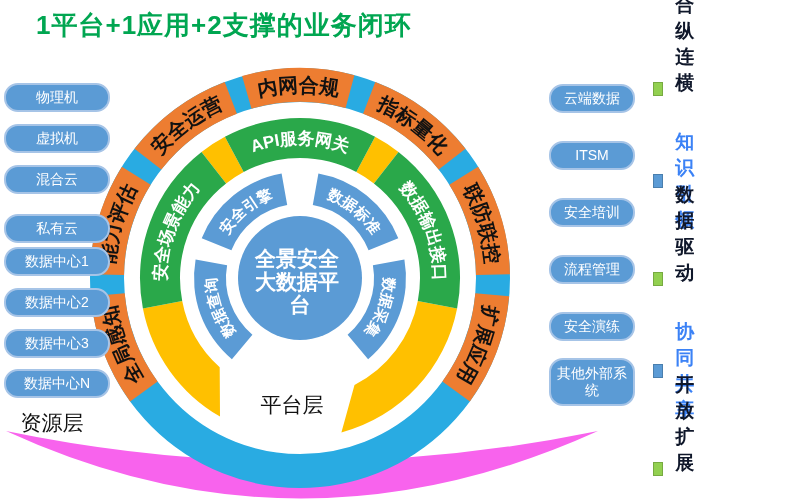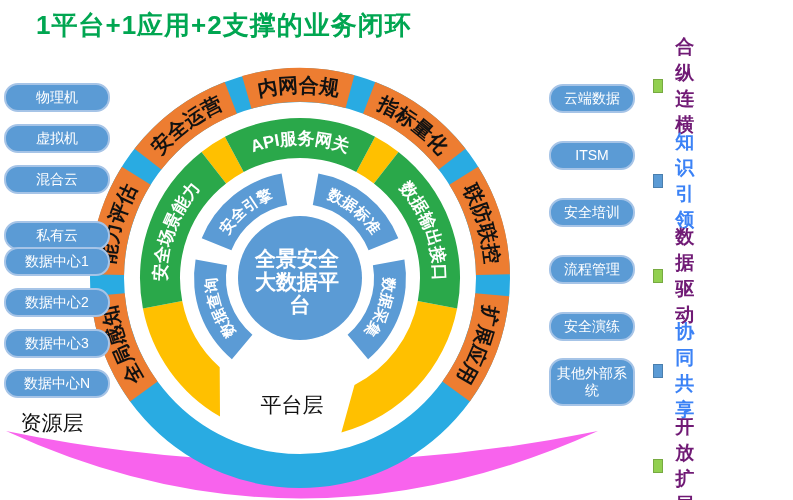--- a/index.html
+++ b/index.html
@@ -10,21 +10,21 @@
   #diagram{position:absolute;left:0;top:0;}
   .node{position:absolute;background:#5B9BD5;border:2px solid #A6C4E7;border-radius:14px;
         color:#fff;font-size:14px;display:flex;align-items:center;justify-content:center;
         text-align:center;line-height:1.25;box-sizing:border-box;padding:0 6px;}
   .left-node{left:4px;width:106px;height:29px;}
   .right-node{left:517px;width:86px;height:29px;margin-left:32px;}
   .legend-item{position:absolute;left:653px;display:flex;align-items:center;
                font-weight:bold;font-size:19px;height:20px;}
   .swatch{width:21px;height:14px;margin-right:12px;border:1px solid rgba(0,0,0,0.18);
           box-sizing:border-box;}
-  .lg{color:#701a75;} .lg .swatch{background:#92D050;}
+  .lg{color:#0f172a;align-items:flex-end;} .lg .swatch{background:#92D050;}
   .lb{color:#3b82f6;font-family:Liberation Mono, monospace;} .lb .swatch{background:#5B9BD5;}
   .layer-label{position:absolute;color:#111;font-size:21px;text-align:center;}
   .olabel{font-size:20px;font-weight:bold;fill:#111;}
   .mlabel{font-size:17px;font-weight:bold;fill:#fff;}
   .ilabel{font-size:15px;font-weight:bold;fill:#fff;}
   .ctext{font-size:21px;font-weight:bold;fill:#fff;text-anchor:middle;}
   text{font-family:"Liberation Sans","DejaVu Sans",sans-serif;}
 </style>
 </head>
 <body>
@@ -98,21 +98,21 @@
     <text class="ctext">
       <tspan x="300" y="266">全景安全</tspan>
       <tspan x="300" y="289">大数据平</tspan>
       <tspan x="300" y="312">台</tspan>
     </text>
   </svg>
 
   <div class="node left-node" style="top:83px">物理机</div>
   <div class="node left-node" style="top:124px">虚拟机</div>
   <div class="node left-node" style="top:165px">混合云</div>
-  <div class="node left-node" style="top:221px">私有云</div>
+  <div class="node left-node" style="top:214px">私有云</div>
   <div class="node left-node" style="top:247px">数据中心1</div>
   <div class="node left-node" style="top:288px">数据中心2</div>
   <div class="node left-node" style="top:329px">数据中心3</div>
   <div class="node left-node" style="top:369px">数据中心N</div>
 
   <div class="node right-node" style="top:84px">云端数据</div>
   <div class="node right-node" style="top:141px">ITSM</div>
   <div class="node right-node" style="top:198px">安全培训</div>
   <div class="node right-node" style="top:255px">流程管理</div>
   <div class="node right-node" style="top:312px">安全演练</div>

